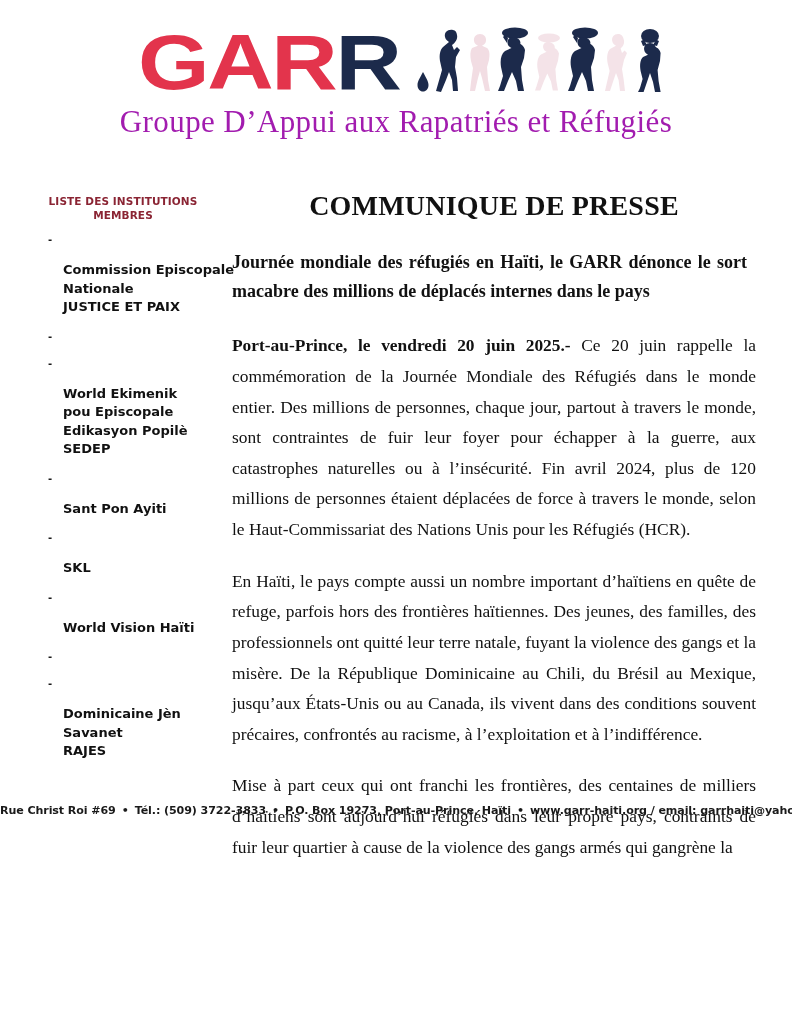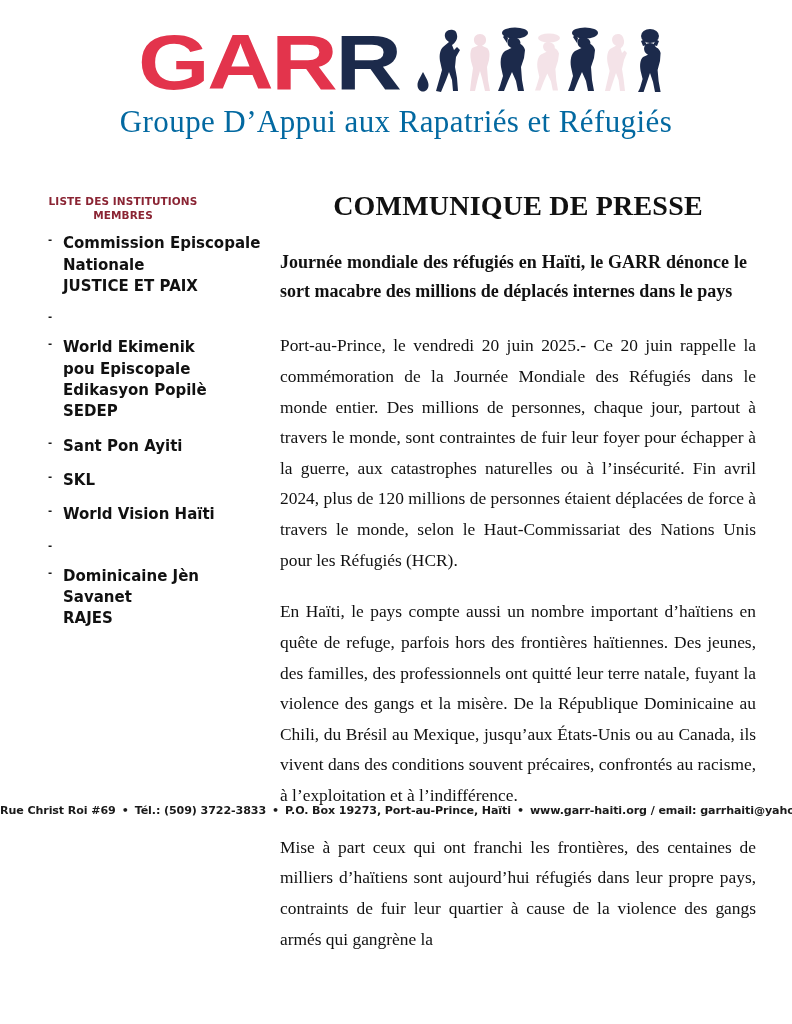--- a/index.html
+++ b/index.html
@@ -60,32 +60,31 @@
     margin-left: 56px;
     padding-bottom: 2px;
   }
   .figures svg { display: block; }
 
   .tagline {
     text-align: center;
     font-family: "Liberation Serif", "DejaVu Serif", serif;
     font-size: 31px;
     letter-spacing: 0.4px;
-    color: #0369a1;
+    color: #a21caf;
     margin-top: 8px;
     white-space: nowrap;
   }
 
   
   .content {
     display: flex;
     align-items: flex-start;
     padding: 26px 34px 0 44px;
     box-sizing: border-box;
-    gap: 48px;
   }
 
   
   .sidebar {
     width: 158px;
     flex: 0 0 158px;
     font-family: "DejaVu Sans", "Liberation Sans", sans-serif;
     padding-top: 4px;
   }
   .sidebar-title {
@@ -110,24 +109,25 @@
     padding-left: 4px;
   }
   .inst-dash {
     flex: 0 0 7px;
     color: #1a1a1a;
     font-size: 10px;
     line-height: 1.42;
     font-weight: 700;
   }
   .inst-lines {
-    font-size: 15px;
+    font-size: 13px;
     line-height: 1.42;
     color: #111;
     font-weight: 600;
+    margin-top: 28px;
   }
   .inst-lines div { white-space: nowrap; }
 
   
   .article {
     flex: 1 1 auto;
     padding-left: 30px;
     padding-right: 2px;
     box-sizing: border-box;
   }
@@ -148,21 +148,21 @@
   }
   .para {
     font-size: 17.4px;
     line-height: 1.76;
     text-align: justify;
     text-justify: inter-word;
     margin: 0 0 21px 0;
     hyphens: none;
   }
   .para .lead {
-    font-weight: 400;
+    font-weight: 700;
   }
 
   
   .footer {
     position: absolute;
     left: 0;
     right: 0;
     bottom: 27px;
     text-align: center;
     font-family: "DejaVu Sans", "Liberation Sans", sans-serif;

